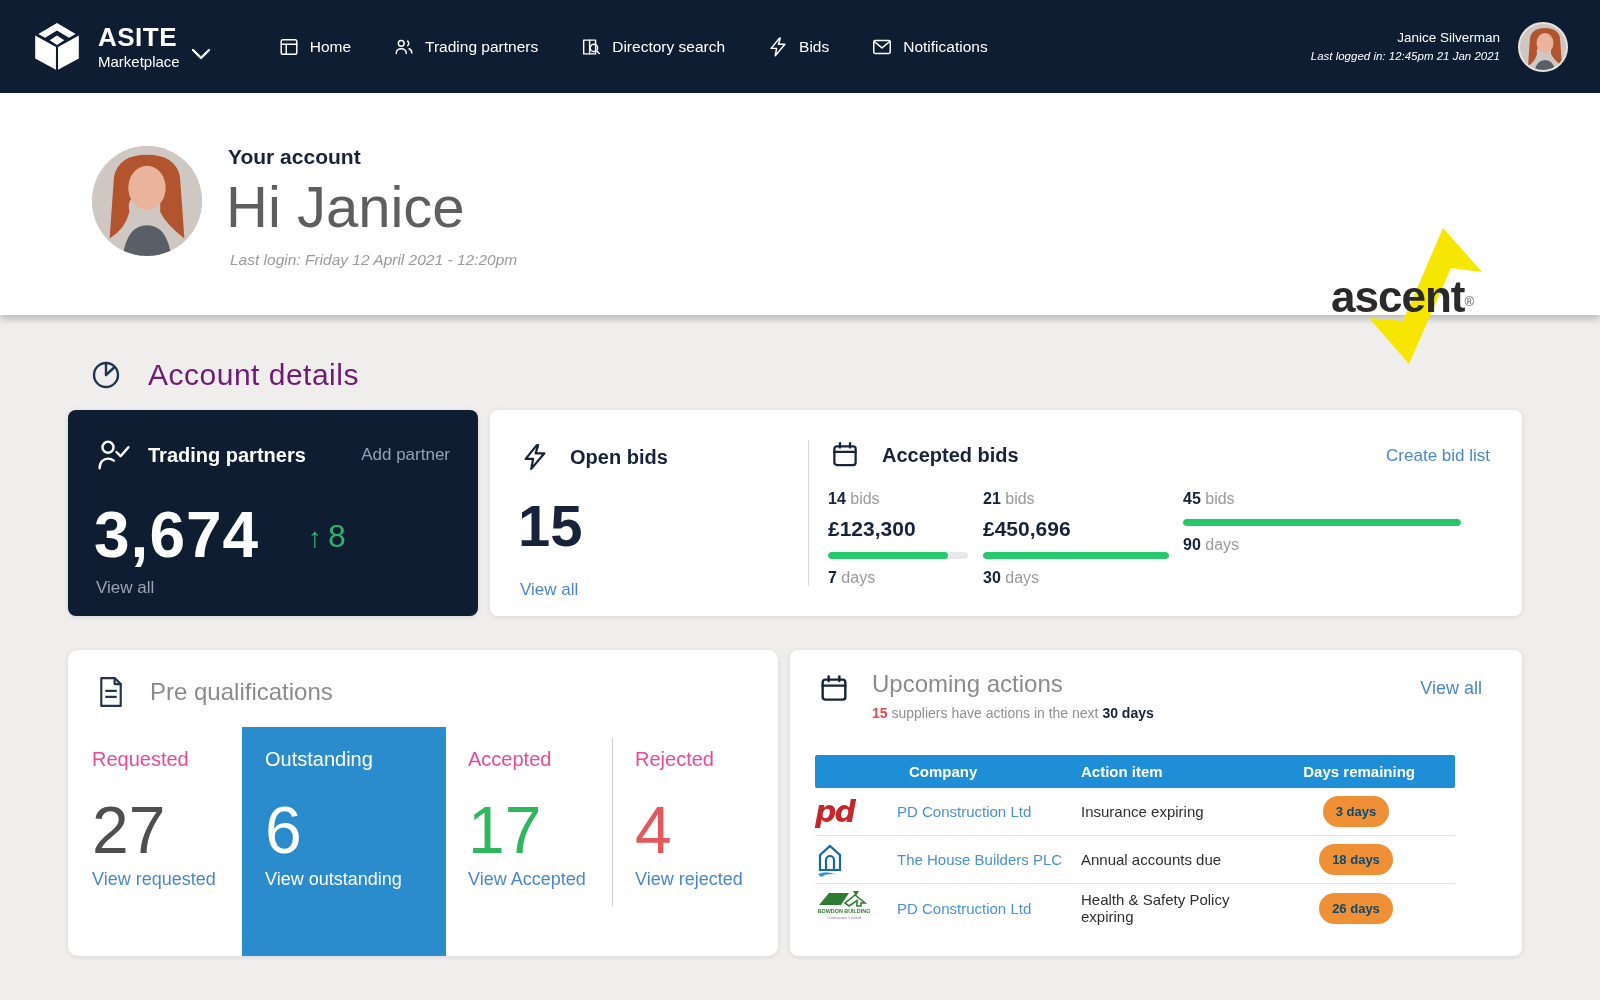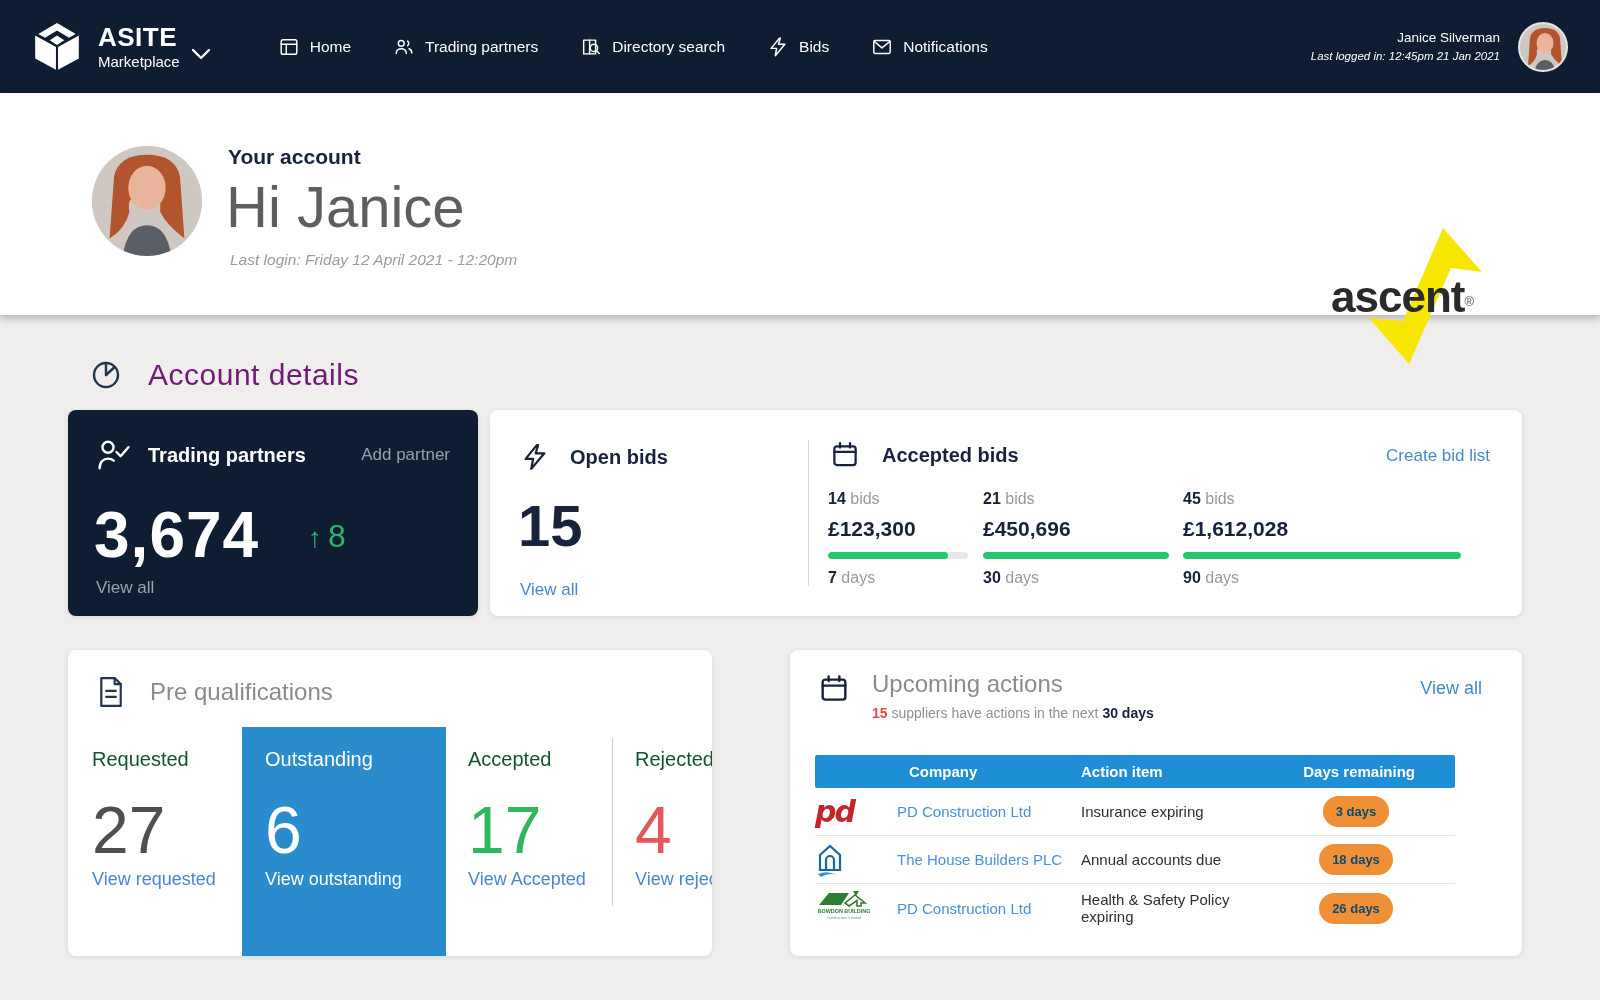--- a/index.html
+++ b/index.html
@@ -77,27 +77,27 @@
   .bucket.b2{left:693px;width:278px;}
   .bk-bids{font-size:16px;color:#9a9a9a;}
   .bk-bids b{color:#16233a;}
   .bk-amount{font-size:21px;font-weight:bold;color:#16233a;margin-top:9px;}
   .bk-bar{margin-top:11px;height:7px;border-radius:4px;background:#e6e8ea;overflow:hidden;}
   .bk-fill{height:100%;border-radius:4px;background:#27c76d;}
   .bk-days{font-size:16px;color:#9a9a9a;margin-top:10px;}
   .bk-days b{color:#16233a;}
 
   
-  .pq-card{left:68px;top:650px;width:644px;height:306px;overflow:hidden;}
+  .pq-card{left:68px;top:650px;width:710px;height:306px;overflow:hidden;border-radius:10px;}
   .pq-head{position:absolute;left:28px;top:25px;display:flex;align-items:center;gap:24px;}
   .pq-head svg{width:30px;height:34px;stroke:#22344e;fill:none;stroke-width:1.8;stroke-linecap:round;stroke-linejoin:round;}
   .pq-title{font-size:24px;color:#8b8b8b;}
   .pq-panel{position:absolute;left:174px;top:77px;width:204px;bottom:0;background:#2b8ccd;cursor:pointer;}
   .pq-col{position:absolute;top:98px;width:170px;}
-  .pq-label{font-size:20px;color:#14532d;}
+  .pq-label{font-size:20px;color:#ec4899;}
   .pq-value{font-size:66px;font-weight:300;color:#4f4f4f;margin-top:20px;height:78px;line-height:78px;}
   .pq-link{font-size:18px;color:#4a86d0;cursor:pointer;}
   .pq-col.c0{left:24px;}
   .pq-col.c1{left:197px;color:#fff;}
   .pq-col.c1 .pq-label,.pq-col.c1 .pq-link{color:#fff;}
   .pq-col.c1 .pq-value{color:#fff;}
   .pq-col.c2{left:400px;}
   .pq-col.c2 .pq-value{color:#2fb75f;}
   .pq-col.c3{left:567px;}
   .pq-col.c3 .pq-value{color:#e2595c;}
@@ -287,21 +287,20 @@
     <div class="bucket b1">
       <div class="bk-bids"><b>21</b><span> bids</span></div>
       <div class="bk-amount">£450,696</div>
       <div class="bk-bar">
           <div class="bk-fill" style="width: 100%;"></div>
         </div>
       <div class="bk-days"><b>30</b><span> days</span></div>
     </div>
     <div class="bucket b2">
       <div class="bk-bids"><b>45</b><span> bids</span></div>
-      <div class="bk-amount">£1,612,028</div>
       <div class="bk-bar">
           <div class="bk-fill" style="width: 100%;"></div>
         </div>
       <div class="bk-days"><b>90</b><span> days</span></div>
     </div>
   </div>
 
   <div class="card pq-card">
     <div class="pq-head">
       <svg viewBox="0 0 24 28">

